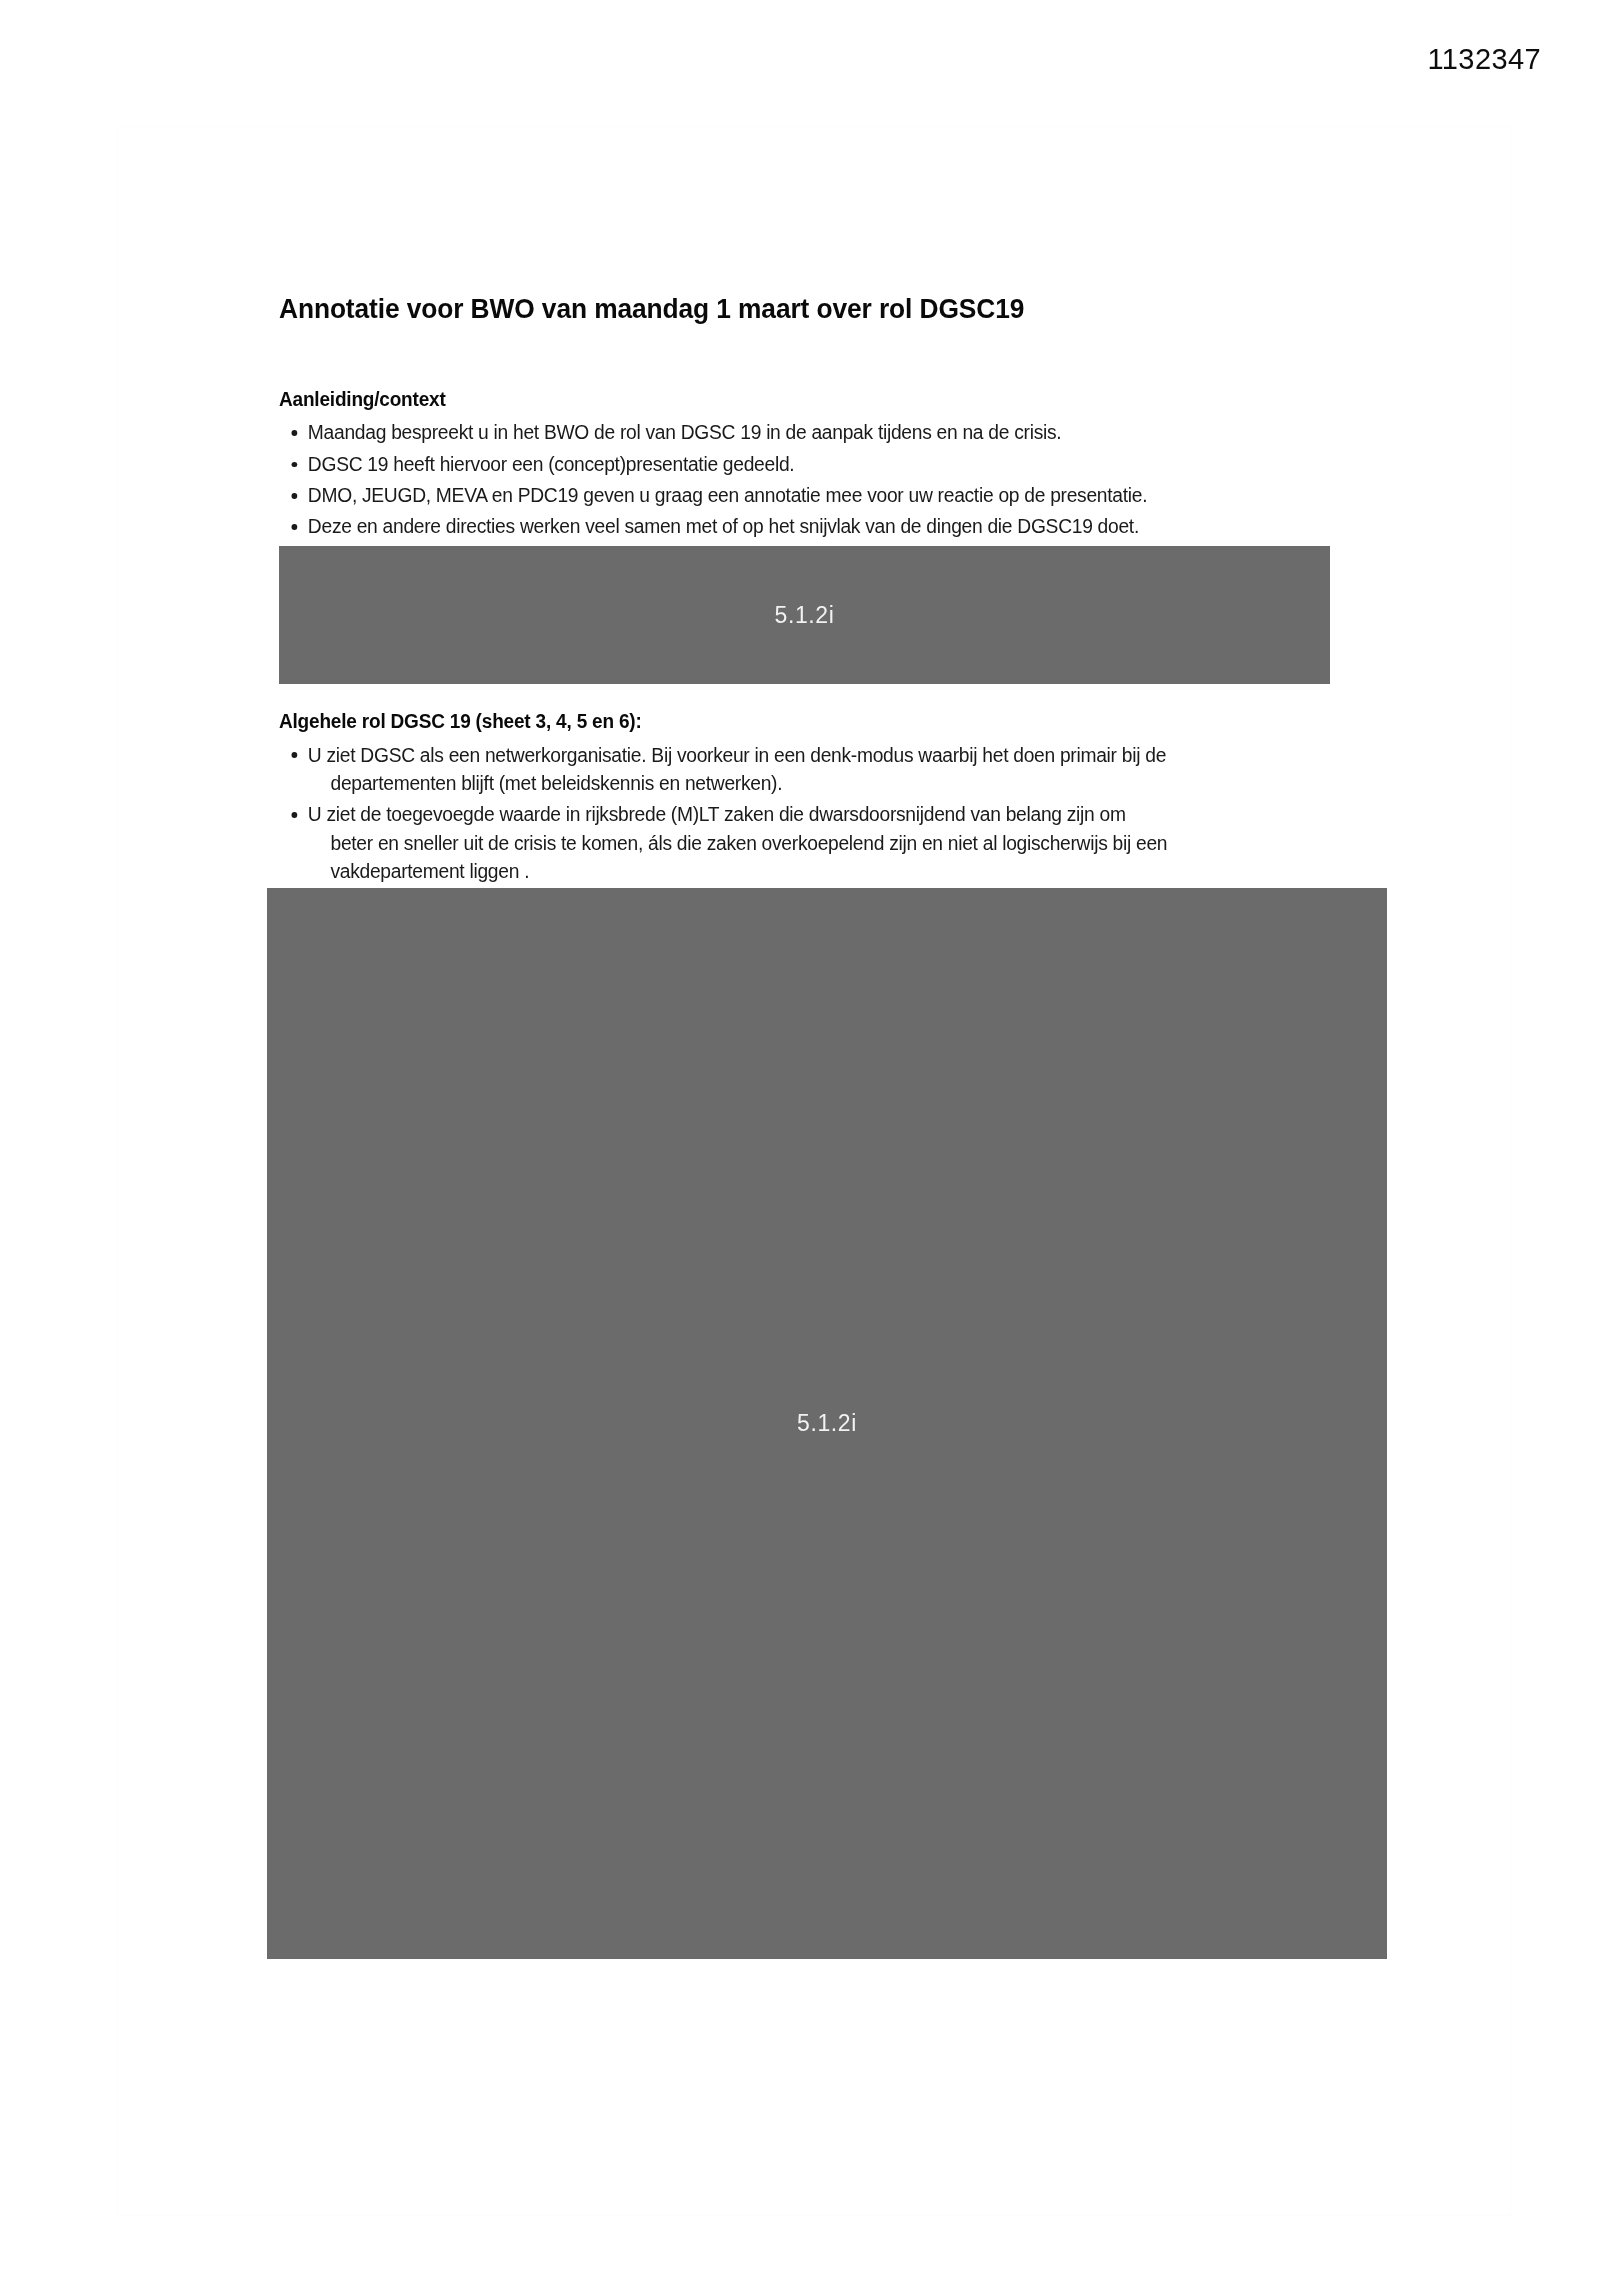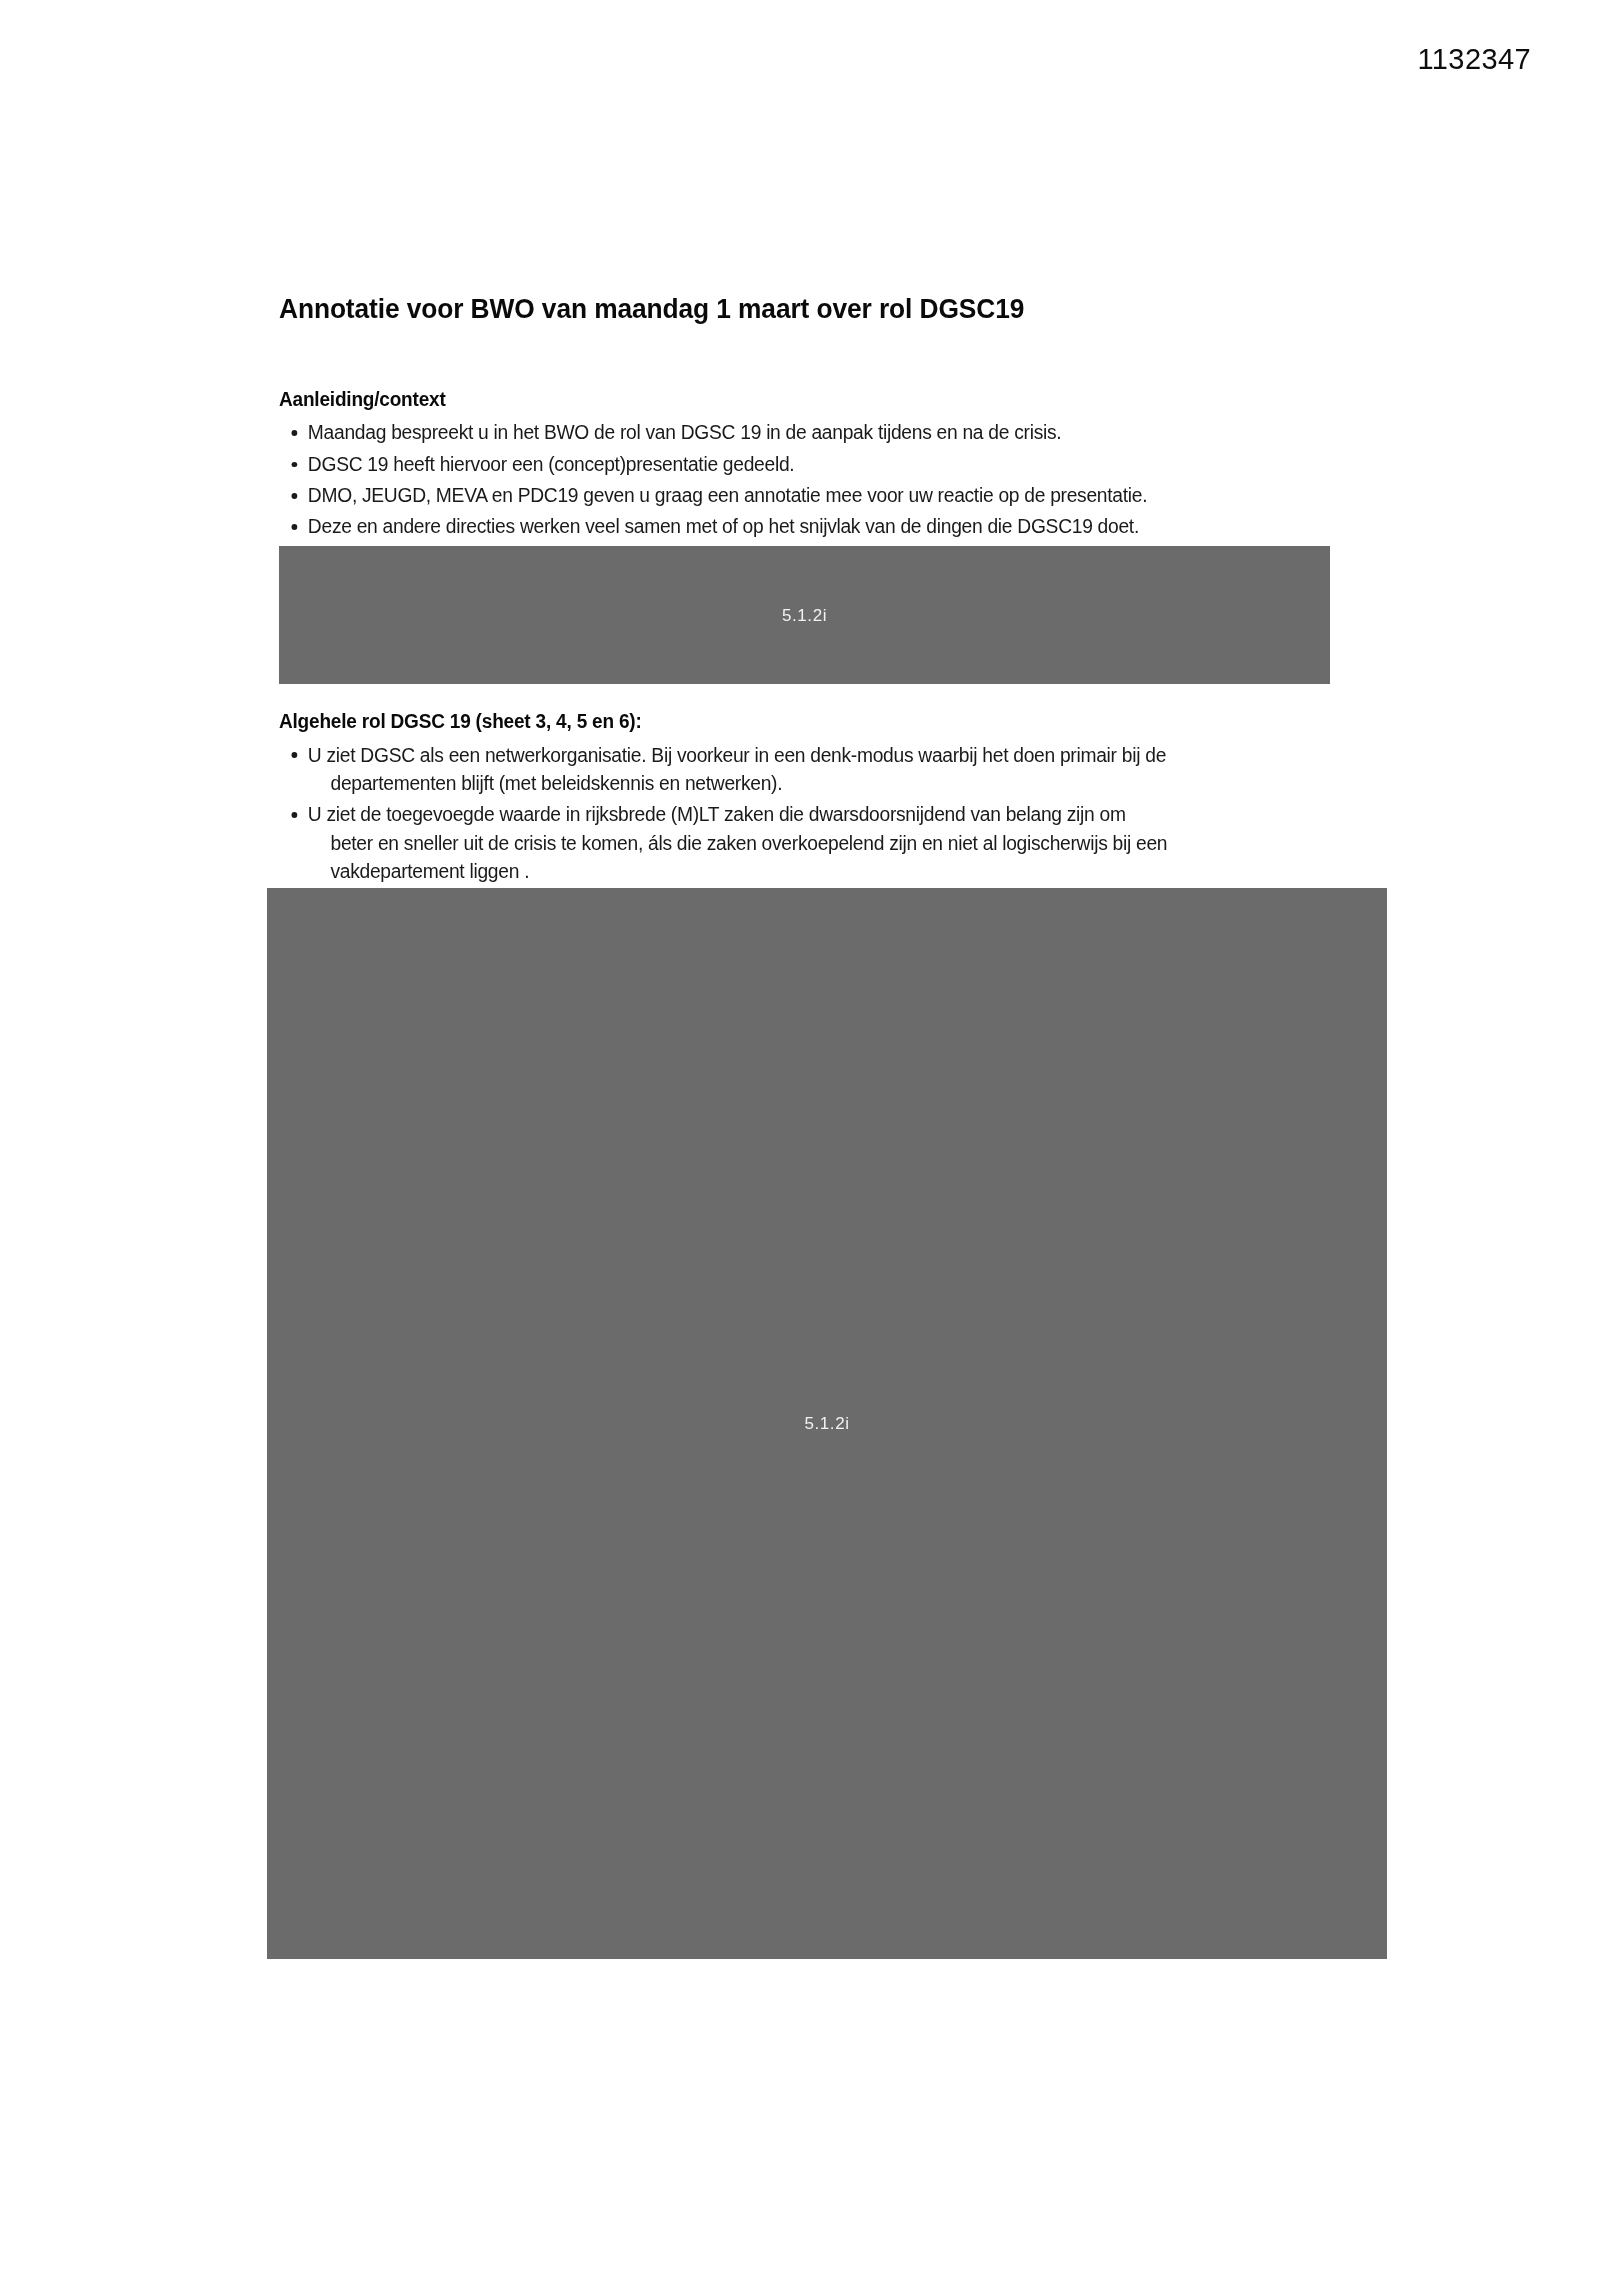--- a/index.html
+++ b/index.html
@@ -22,21 +22,21 @@
     top: 127px;
     width: 1392px;
     height: 2088px;
     background: #ffffff;
     box-shadow: 0 0 0 1px #fdfdfd;
   }
 
   
   .doc-number {
     position: absolute;
-    right: 90px;
+    right: 80px;
     top: 43px;
     font-family: "Liberation Sans", sans-serif;
     font-size: 29px;
     color: #0d0d0d;
     letter-spacing: 0.4px;
     white-space: nowrap;
   }
 
   
   .content {
@@ -123,21 +123,21 @@
   
   .redaction {
     position: absolute;
     background: #6b6b6b;
     display: flex;
     align-items: center;
     justify-content: center;
   }
   .redaction .redaction-label {
     font-family: "Liberation Sans", sans-serif;
-    font-size: 17px;
+    font-size: 23px;
     color: #f2f2f2;
     letter-spacing: 0.6px;
     line-height: 1;
     user-select: none;
   }
 
   #redaction-box-1 {
     left: 279px;
     top: 546px;
     width: 1051px;

